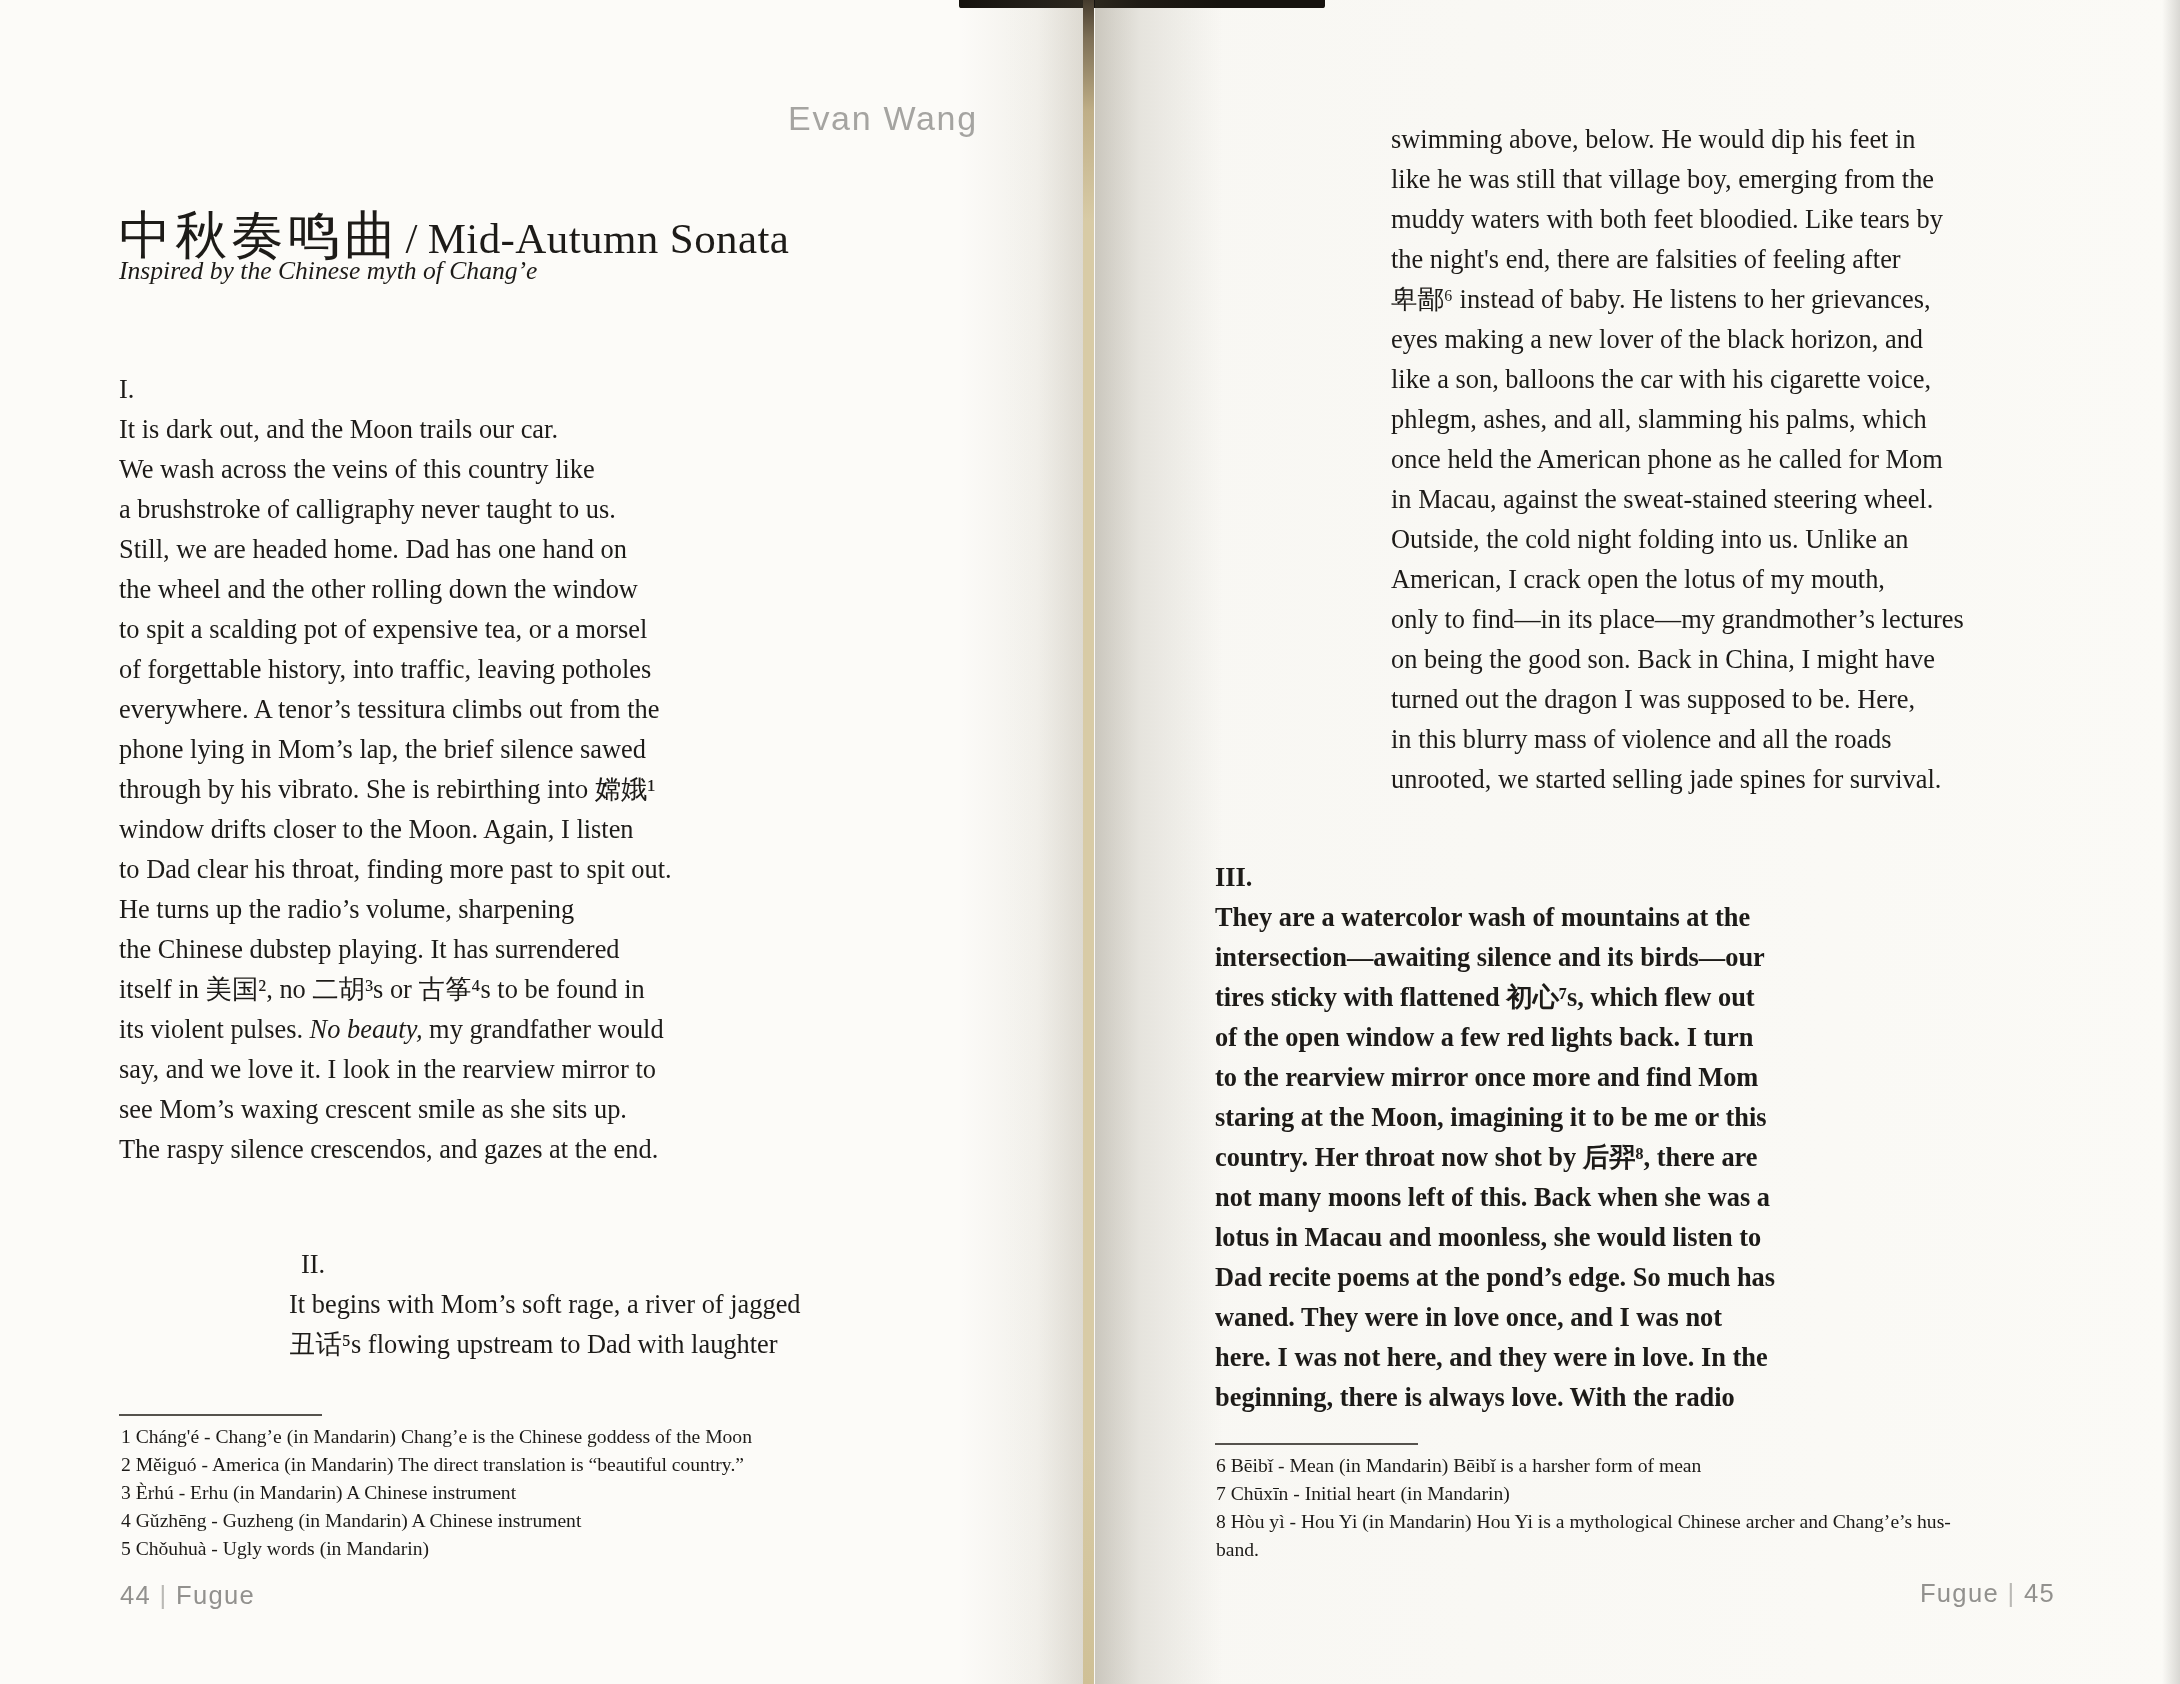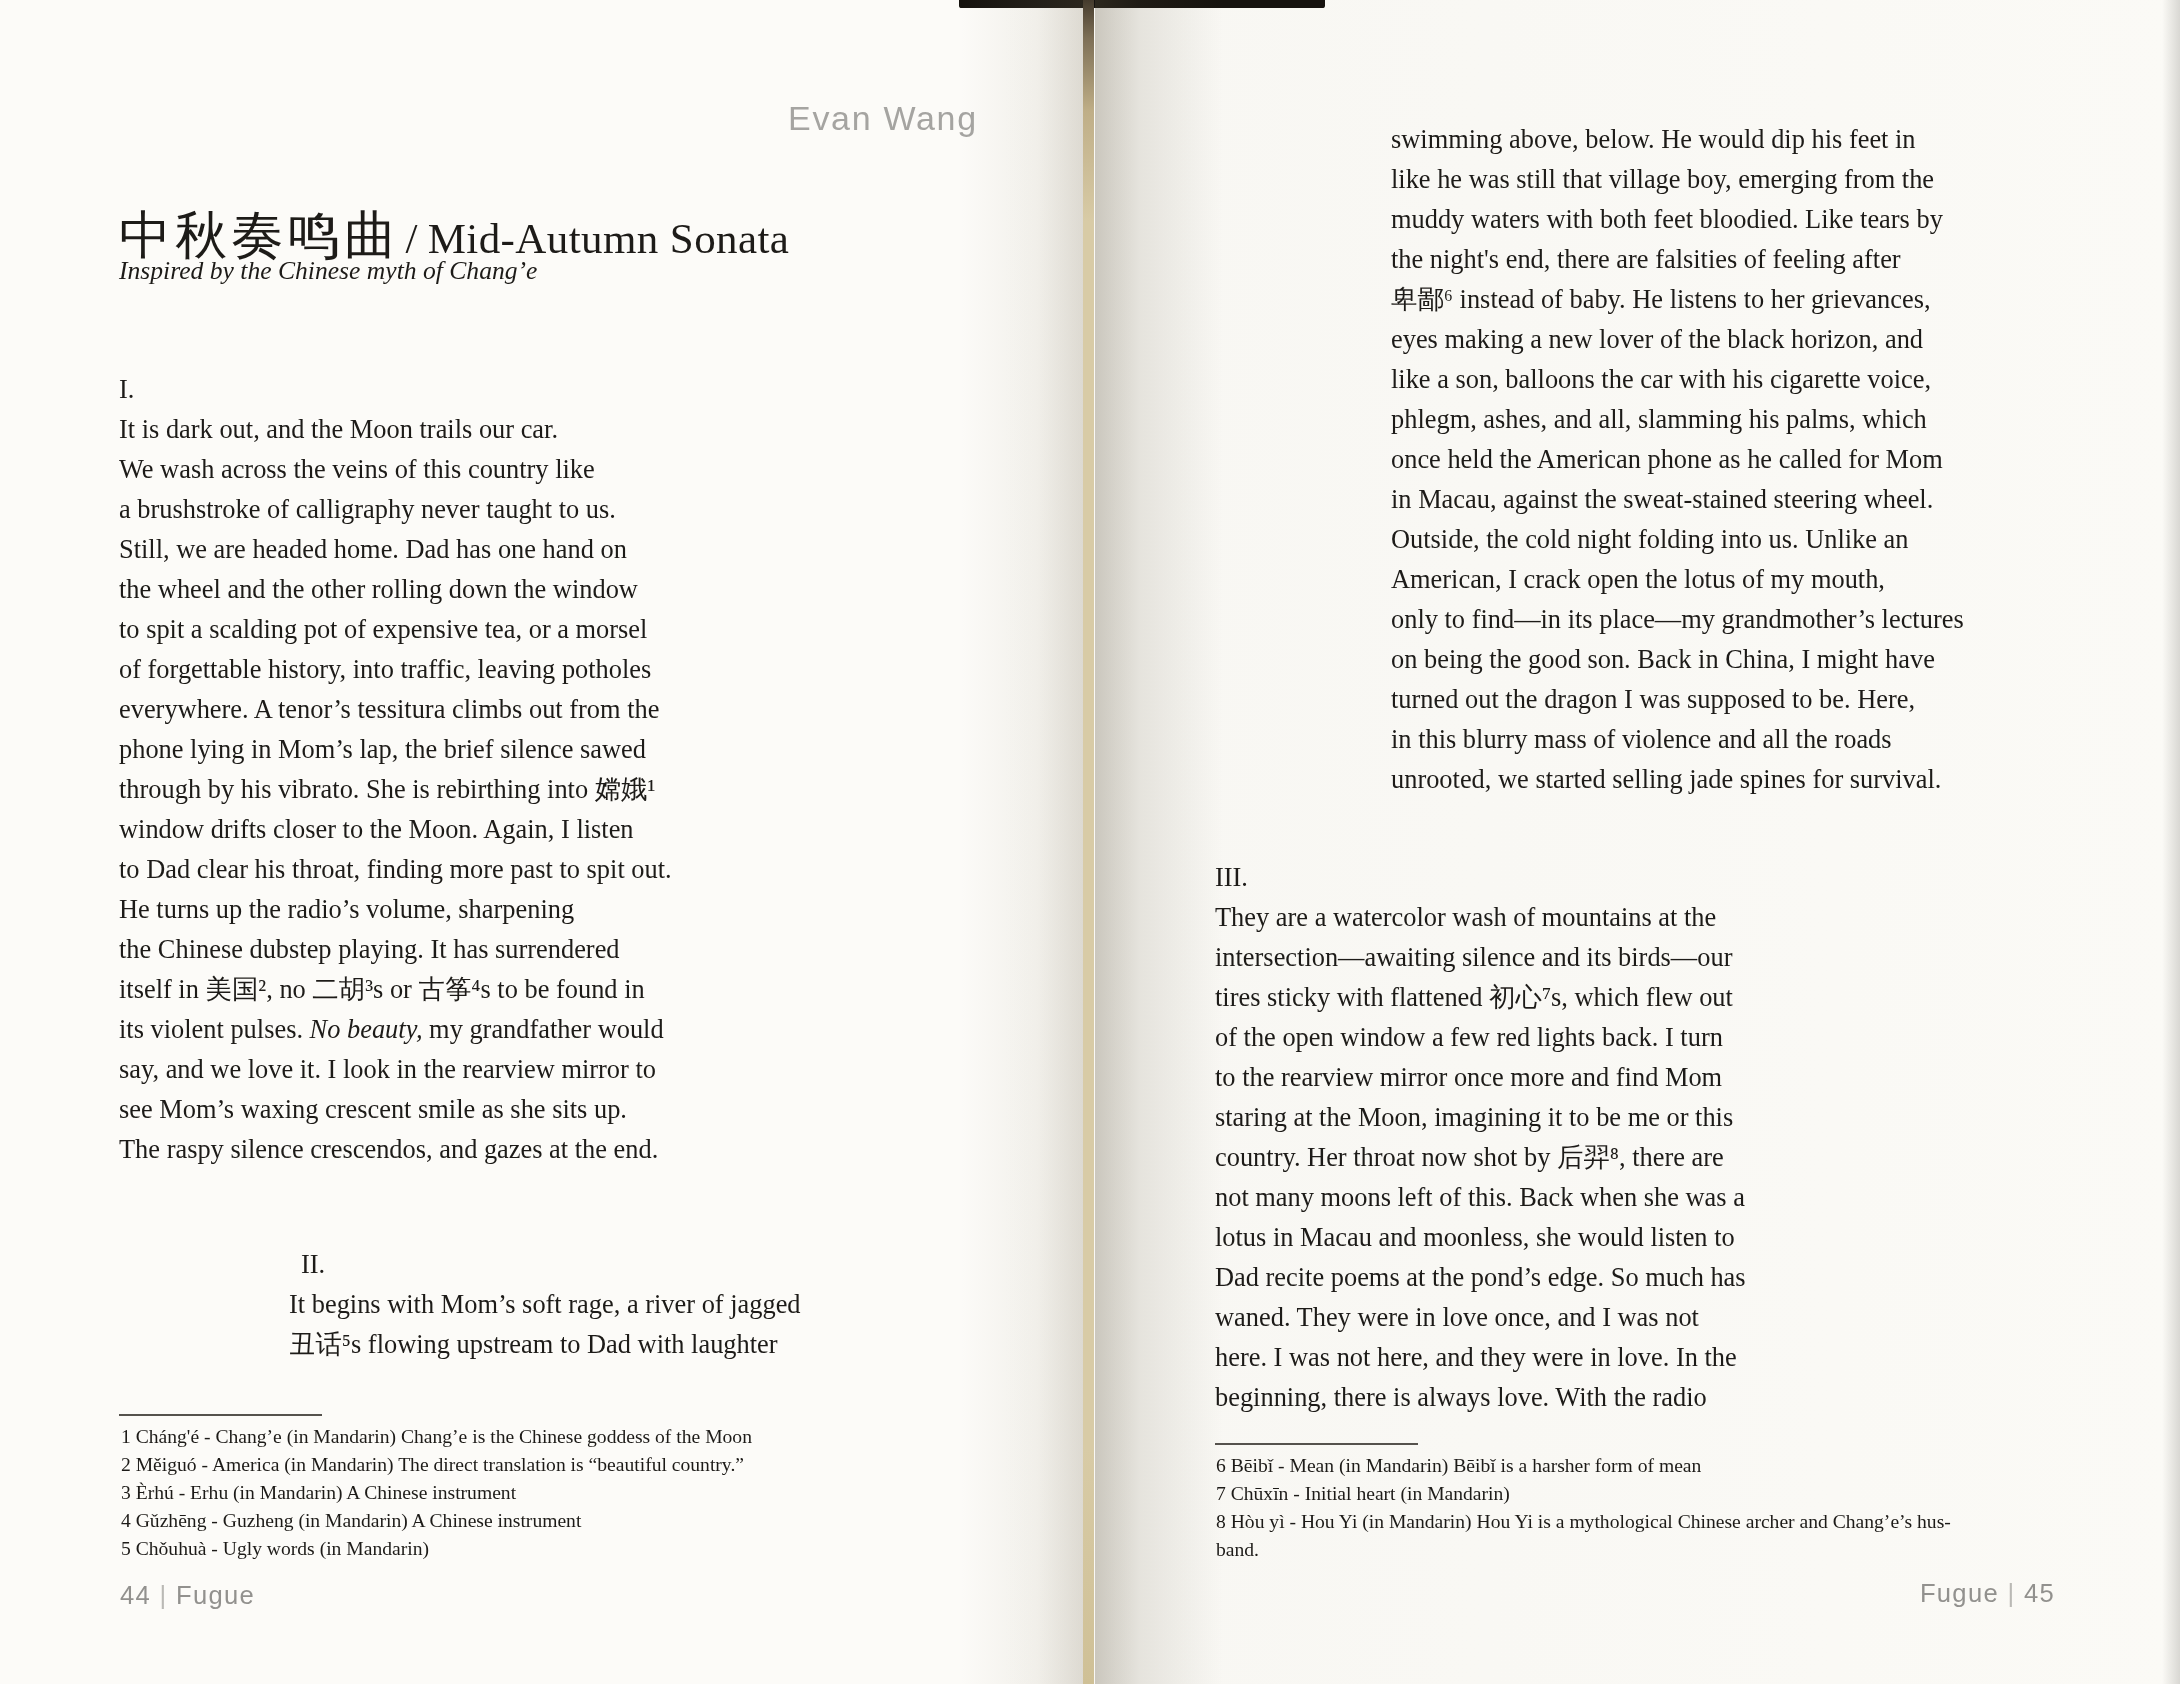--- a/index.html
+++ b/index.html
@@ -31,21 +31,21 @@
   .title-en{font-size:43px;letter-spacing:0.4px;}
   .subtitle{position:absolute;left:119px;top:256px;width:596px;margin:0;
     font-style:italic;font-size:25.6px;}
   
   .poem{margin:0;}
   .poem .line{margin:0;white-space:nowrap;font-size:26.4px;line-height:40px;height:40px;}
   .s1{position:absolute;left:119px;top:369px;}
   .s2{position:absolute;left:289px;top:1244px;}
   .s2 .label{padding-left:12px;}
   .cont{position:absolute;left:1384px;top:119px;margin-left:7px;}
-  .s3{position:absolute;left:1215px;top:857px;}
+  .s3{position:absolute;left:1215px;top:857px;font-weight:bold;}
   
   .rule{position:absolute;width:203px;height:0;border-top:2.6px solid #55524d;}
   .rule-left{left:119px;top:1414px;}
   .rule-right{left:1215px;top:1443px;}
   .footnotes p{margin:0;font-size:19.6px;line-height:28px;white-space:nowrap;}
   .fn-left{position:absolute;left:121px;top:1423px;}
   .fn-right{position:absolute;left:1216px;top:1452px;}
   
   .footer{position:absolute;font-family:"Liberation Sans","DejaVu Sans",sans-serif;
     font-size:25.6px;color:#92918e;letter-spacing:1.3px;white-space:nowrap;text-align:right;}

